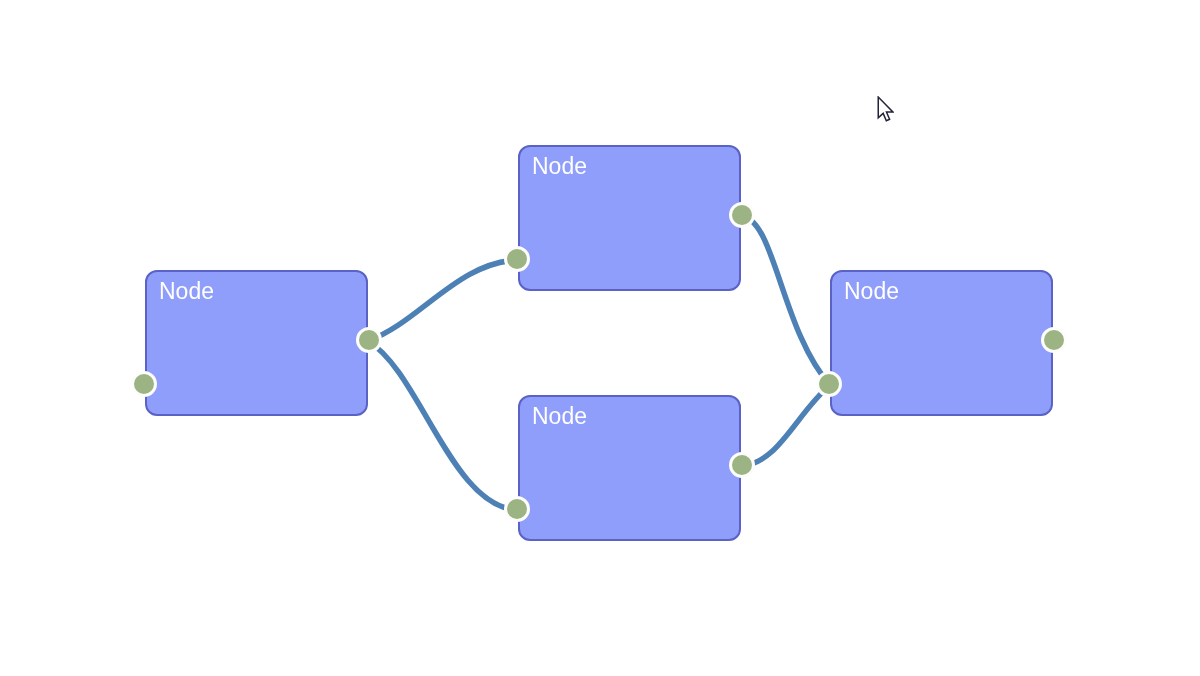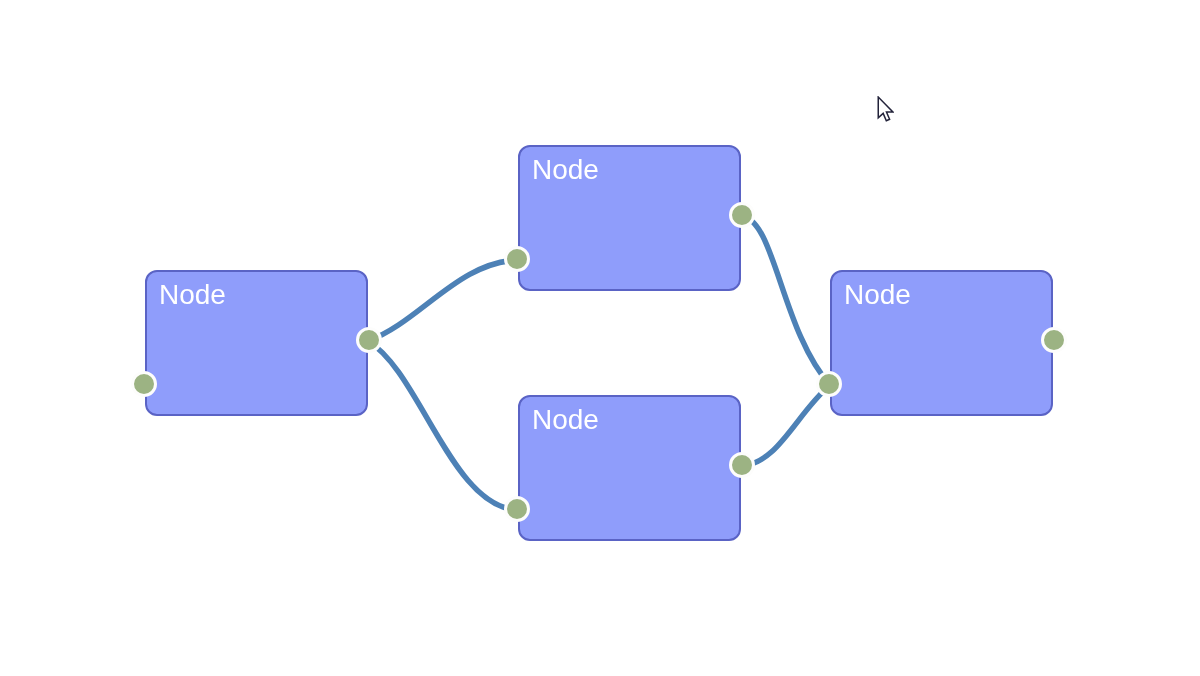--- a/index.html
+++ b/index.html
@@ -36,21 +36,21 @@
   .node {
     position: absolute;
     width: 223px;
     height: 146px;
     background: var(--node-fill);
     border: 2px solid var(--node-border);
     border-radius: 12px;
   }
   .node-label {
     color: var(--node-text);
-    font-size: 28px;
+    font-size: 23px;
     line-height: 1.2;
     padding: 6px 12px;
     user-select: none;
   }
   .port {
     position: absolute;
     width: 26px;
     height: 26px;
     border-radius: 50%;
     background: var(--port-fill);

